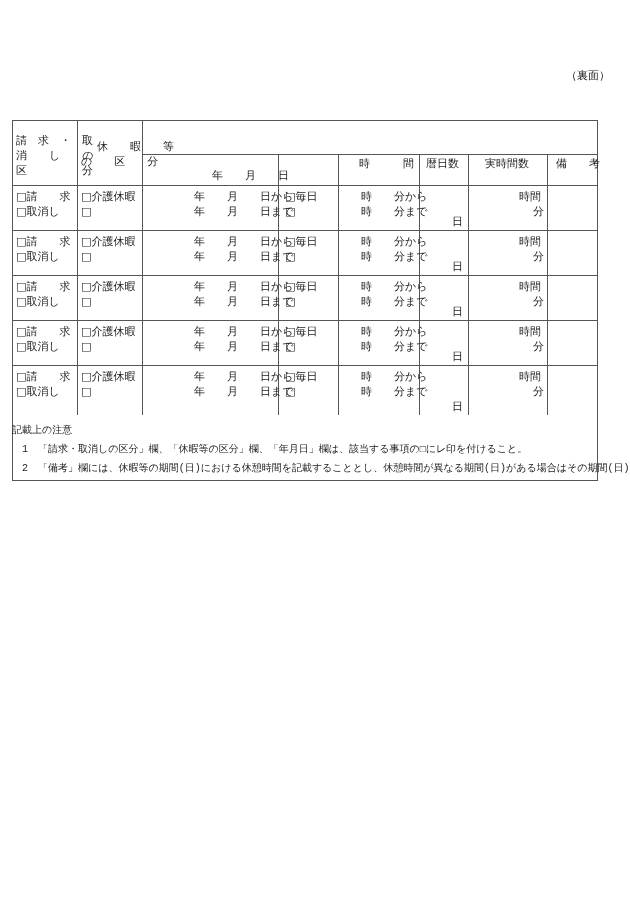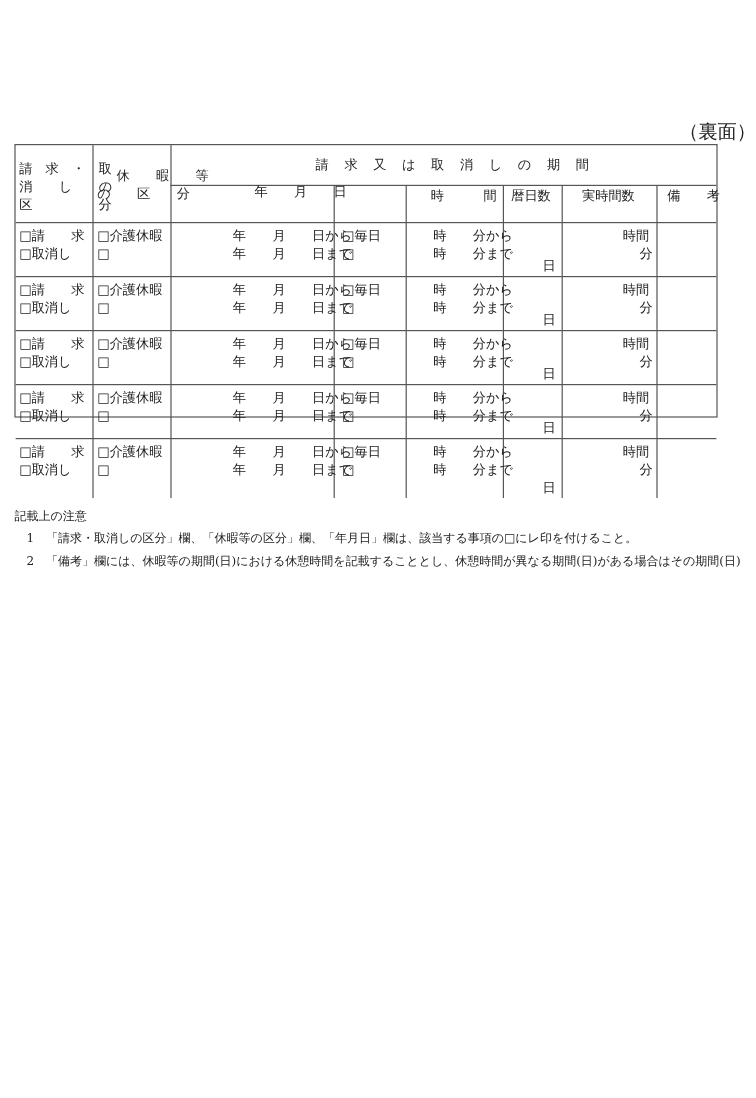--- a/index.html
+++ b/index.html
@@ -1,24 +1,24 @@
 <!DOCTYPE html>
 <html><head>
 <meta charset="utf-8">
 <style>
   html, body { margin:0; padding:0; background:#fff; }
   body { width:630px; height:915px; position:relative; overflow:hidden;
          font-family:"DejaVu Serif","Liberation Serif",serif; color:#222; font-size:11px; }
-  .page-label { position:absolute; left:566px; top:100px; font-size:16px; }
-  .tbl { position:absolute; left:12px; top:120px; width:586px; height:228px;
+  .page-label { position:absolute; left:566px; top:68px; font-size:11px; }
+  .tbl { position:absolute; left:12px; top:120px; width:586px; height:361px;
          border:1px solid #555; box-sizing:border-box; }
   .vline { position:absolute; width:1px; background:#555; }
   .hline { position:absolute; height:1px; background:#555; }
   .t { position:absolute; white-space:nowrap; font-size:11px; line-height:14px; }
-  .notes { position:absolute; left:12px; top:421px; font-size:10px; line-height:19px; }
+  .notes { position:absolute; left:12px; top:421px; font-size:10px; line-height:19px;font-family:Liberation Mono, monospace; }
   .notes div { white-space:nowrap; }
 </style>
 </head>
 <body>
 
 <div class="page-label">（裏面）</div>
 
 <div class="tbl">
 
   <div class="vline" style="left:64px;top:0;height:294px"></div>
@@ -36,22 +36,21 @@
   <div class="hline" style="left:0;top:199px;width:584px"></div>
   <div class="hline" style="left:0;top:244px;width:584px"></div>
 
   <div class="t" style="left:3px;top:13px">請　求　・　取</div>
   <div class="t" style="left:3px;top:28px">消　　し　　の</div>
   <div class="t" style="left:3px;top:43px">区　　　　　分</div>
 
   <div class="t" style="left:84px;top:19px">休　　暇　　等</div>
   <div class="t" style="left:68px;top:34px">の　　区　　分</div>
 
-  <div class="t" style="left:250px;top:10px;letter-spacing:1px">請　求　又　は　取　消　し　の　期　間</div>
-  <div class="t" style="left:199px;top:32px">年　　月　　日</div>
+  <div class="t" style="left:199px;top:48px">年　　月　　日</div>
   <div class="t" style="left:346px;top:36px">時　　　間</div>
   <div class="t" style="left:413px;top:36px">暦日数</div>
   <div class="t" style="left:472px;top:36px">実時間数</div>
   <div class="t" style="left:543px;top:36px">備　　考</div>
 
   <div id="rows">
       <div class="t" style="left: 3px; top: 69px;">□請　　求</div>
       <div class="t" style="left: 3px; top: 84px;">□取消し</div>
       <div class="t" style="left: 68px; top: 69px;">□介護休暇</div>
       <div class="t" style="left: 68px; top: 84px;">□</div>

